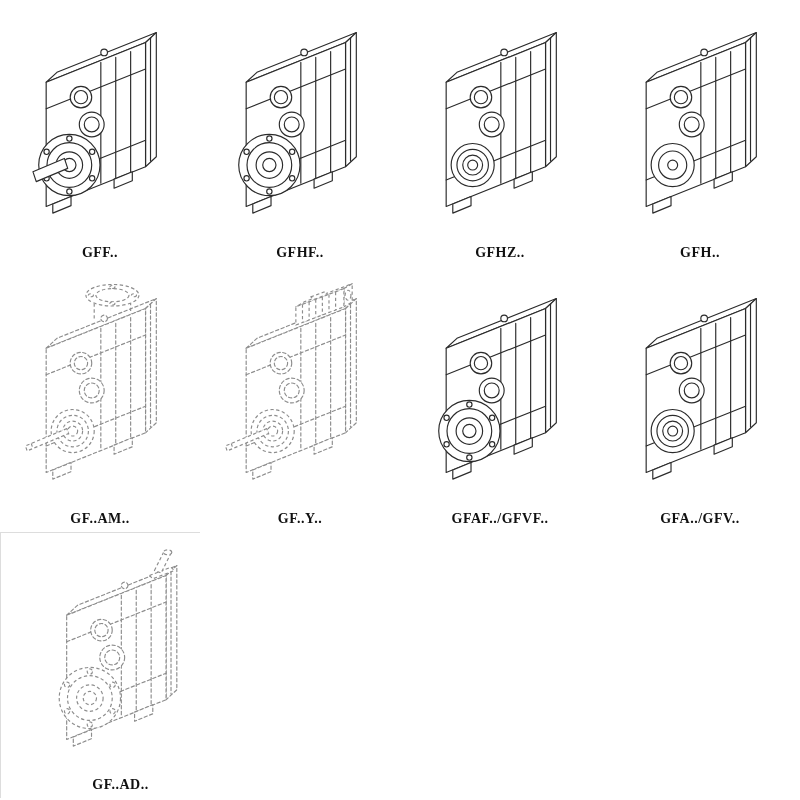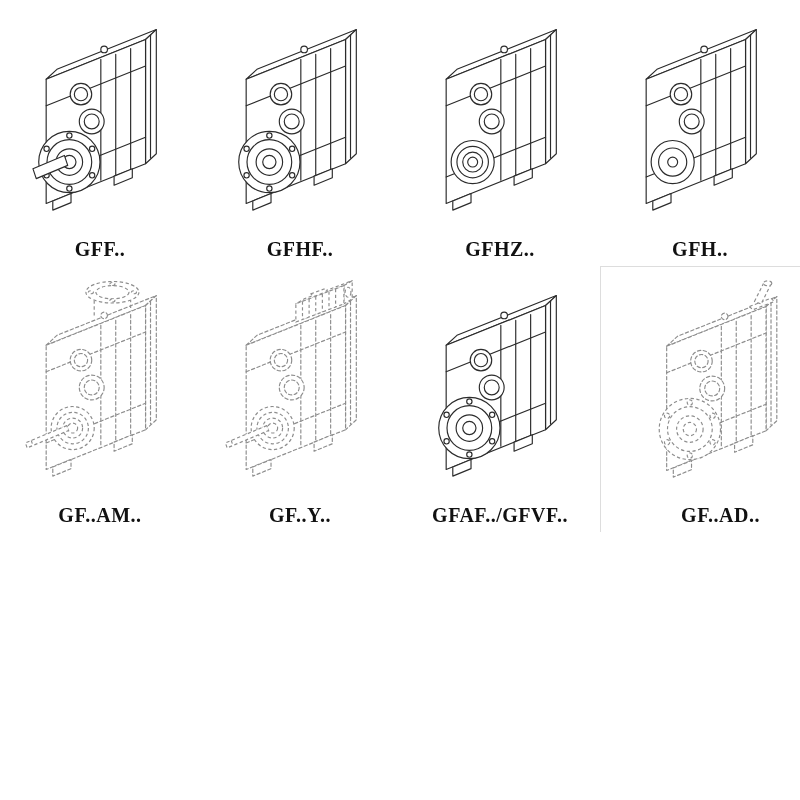--- a/index.html
+++ b/index.html
@@ -3,22 +3,22 @@
 <meta charset="utf-8">
 <style>
   html,body{margin:0;padding:0;background:#fff;}
   body{width:800px;height:800px;overflow:hidden;font-family:"Liberation Serif",serif;}
   .sheet{width:800px;height:800px;display:grid;grid-template-columns:repeat(4,200px);grid-template-rows:repeat(3,266px);}
   .cell{margin:0;display:flex;flex-direction:column;align-items:center;justify-content:flex-end;padding-bottom:6px;box-sizing:border-box;}
   .cell .drawing-wrap{flex:1;display:flex;align-items:center;justify-content:center;width:100%;}
   svg.drawing{width:168px;height:212px;display:block;}
   svg.solid{color:var(--line-solid,#2b2b2b);}
   svg.dashed{color:var(--line-dashed,#8d8d8d);stroke-dasharray:4 3;}
-  .label{font-weight:700;font-size:20px;letter-spacing:.5px;color:var(--label,#111);text-align:center;line-height:1.1;white-space:nowrap;}
-  .cell.row3 .label{font-size:20px;}
+  .label{font-weight:700;font-size:14px;letter-spacing:.5px;color:var(--label,#111);text-align:center;line-height:1.1;white-space:nowrap;}
+  .cell.row3 .label{font-size:14px;}
   .cell.bordered{border-left:1px solid #ddd;border-top:1px solid #ddd;padding-left:40px;}
   .defs-holder{position:absolute;width:0;height:0;overflow:hidden;}
 </style>
 </head>
 <body>
 
 <svg class="defs-holder" aria-hidden="true">
   <defs>
 
     <g id="gb-housing" stroke="currentColor" fill="none" stroke-width="1.4" stroke-linejoin="round" stroke-linecap="round">
@@ -208,20 +208,28 @@
 
   <figure class="cell row3">
     <div class="drawing-wrap">
       <svg class="drawing solid" viewBox="0 0 190 256">
           <use href="#v-flange-bore"></use>
         </svg>
     </div>
     <figcaption class="label">GFAF../GFVF..</figcaption>
   </figure>
 
+  <figure class="cell row3">
+    <div class="drawing-wrap">
+      <svg class="drawing solid" viewBox="0 0 190 256">
+          <use href="#v-hollow"></use>
+        </svg>
+    </div>
+    <figcaption class="label">GFA../GFV..</figcaption>
+  </figure>
 
 
   <figure class="cell row3 bordered">
     <div class="drawing-wrap">
       <svg class="drawing dashed" viewBox="0 0 190 256">
           <use href="#v-ad"></use>
         </svg>
     </div>
     <figcaption class="label">GF..AD..</figcaption>
   </figure>

